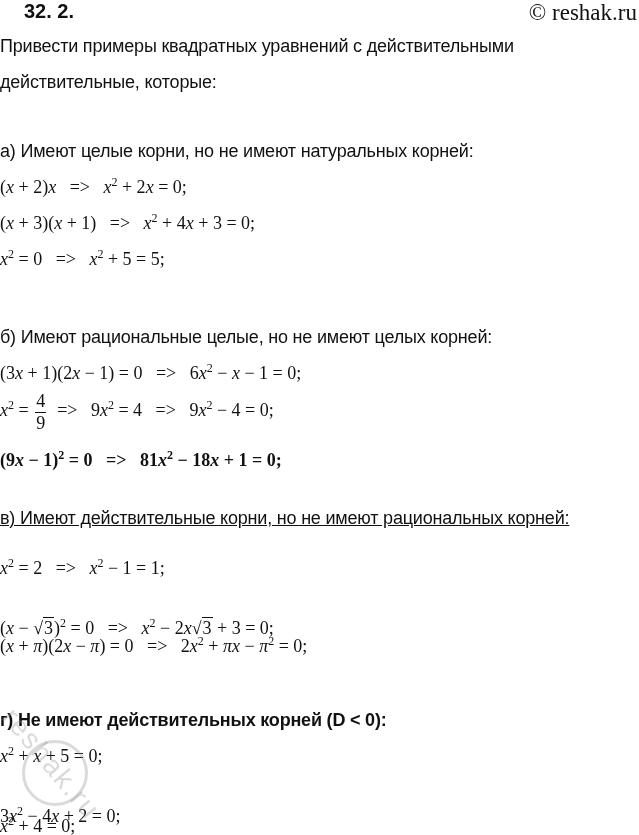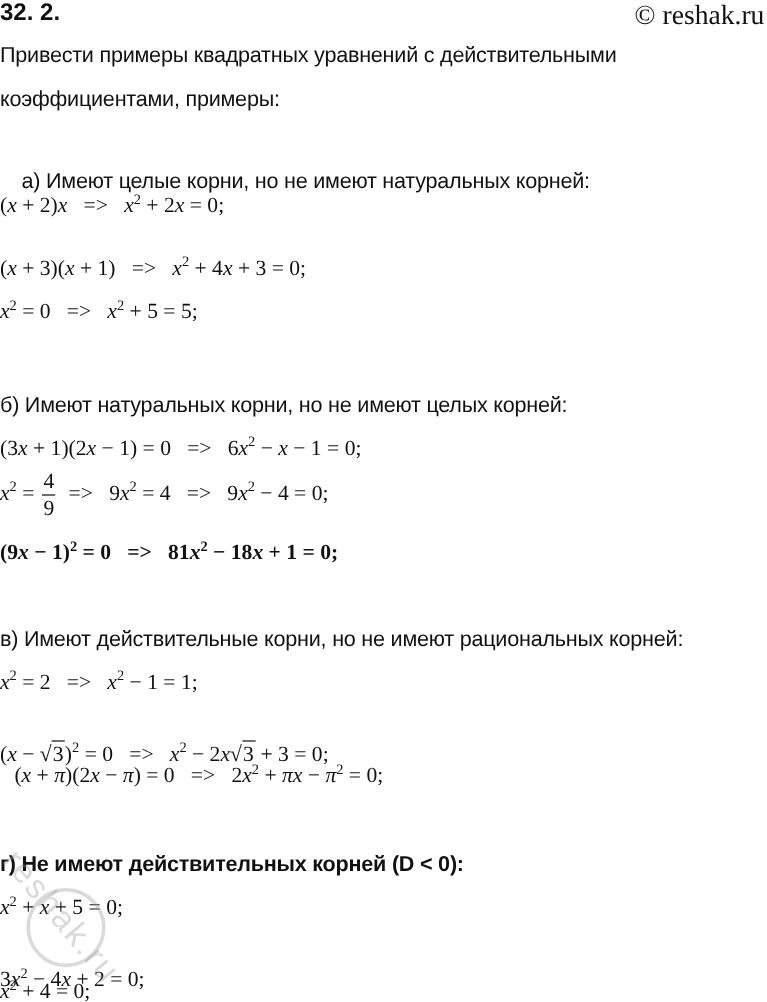--- a/index.html
+++ b/index.html
@@ -1,21 +1,21 @@
 <!DOCTYPE html>
 <html><head>
 <meta charset="utf-8">
 <style>
   html, body { margin: 0; padding: 0; background: #ffffff; }
   body {
     width: 639px; height: 835px; position: relative; overflow: hidden;
     font-family: "Liberation Sans", sans-serif; color: #111;
   }
   .abs { position: absolute; left: 0; white-space: nowrap; }
-  .title { top: 0px; font-size: 20px; font-weight: bold; font-family: "Liberation Sans", sans-serif; }
+  .title { top: 0px; font-size: 20px; font-weight: bold; font-family: "Liberation Sans", sans-serif; padding-left: 24px; }
   .copyright { position: absolute; right: 2px; top: 0px; font-size: 23px; font-family: "Liberation Serif", serif; white-space: nowrap; }
   .text { font-size: 18px; font-family: "Liberation Sans", sans-serif; letter-spacing: -0.2px; }
   .math { font-size: 18px; font-family: "Liberation Serif", serif; }
   .math i { font-style: italic; }
   .math sup { font-size: 12px; vertical-align: 7px; line-height: 0; }
   .frac { display: inline-block; vertical-align: middle; text-align: center; margin: 0 2px; line-height: 1.15; }
   .frac .num { display: block; border-bottom: 1px solid #111; padding: 0 1px; }
   .frac .den { display: block; }
   .sqrt { display: inline-block; }
   .sqrt .rad { border-top: 1px solid #111; padding: 0 1px; }
@@ -33,36 +33,36 @@
     border: 3px solid rgba(150,150,150,0.35); border-radius: 50%;
   }
 </style>
 </head>
 <body>
 
 <div class="abs title">32. 2.</div>
 <div class="copyright">© reshak.ru</div>
 
 <div class="abs text" style="top:36px;">Привести примеры квадратных уравнений с действительными</div>
-<div class="abs text" style="top:72px;">коэффициентами, примеры:</div>
+<div class="abs text" style="top:72px;">действительные, которые:</div>
 
-<div class="abs text" style="top:141px;padding-left:18px;">а) Имеют целые корни, но не имеют натуральных корней:</div>
-<div class="abs math" style="top:161px;">(<i>x</i> + 2)<i>x</i>&nbsp;&nbsp;&nbsp;=&gt;&nbsp;&nbsp;&nbsp;<i>x</i><sup>2</sup> + 2<i>x</i> = 0;</div>
+<div class="abs text" style="top:141px;">а) Имеют целые корни, но не имеют натуральных корней:</div>
+<div class="abs math" style="top:177px;">(<i>x</i> + 2)<i>x</i>&nbsp;&nbsp;&nbsp;=&gt;&nbsp;&nbsp;&nbsp;<i>x</i><sup>2</sup> + 2<i>x</i> = 0;</div>
 <div class="abs math" style="top:213px;">(<i>x</i> + 3)(<i>x</i> + 1)&nbsp;&nbsp;&nbsp;=&gt;&nbsp;&nbsp;&nbsp;<i>x</i><sup>2</sup> + 4<i>x</i> + 3 = 0;</div>
 <div class="abs math" style="top:249px;"><i>x</i><sup>2</sup> = 0&nbsp;&nbsp;&nbsp;=&gt;&nbsp;&nbsp;&nbsp;<i>x</i><sup>2</sup> + 5 = 5;</div>
 
-<div class="abs text" style="top:327px;">б) Имеют натуральных корни, но не имеют целых корней:</div>
+<div class="abs text" style="top:327px;">б) Имеют рациональные целые, но не имеют целых корней:</div>
 <div class="abs math" style="top:363px;">(3<i>x</i> + 1)(2<i>x</i> − 1) = 0&nbsp;&nbsp;&nbsp;=&gt;&nbsp;&nbsp;&nbsp;6<i>x</i><sup>2</sup> − <i>x</i> − 1 = 0;</div>
 <div class="abs math" style="top:391px;"><i>x</i><sup>2</sup> = <span class="frac"><span class="num">4</span><span class="den">9</span></span>&nbsp;&nbsp;=&gt;&nbsp;&nbsp;&nbsp;9<i>x</i><sup>2</sup> = 4&nbsp;&nbsp;&nbsp;=&gt;&nbsp;&nbsp;&nbsp;9<i>x</i><sup>2</sup> − 4 = 0;</div>
 <div class="abs math" style="top:450px;font-weight:bold;">(9<i>x</i> − 1)<sup>2</sup> = 0&nbsp;&nbsp;&nbsp;=&gt;&nbsp;&nbsp;&nbsp;81<i>x</i><sup>2</sup> − 18<i>x</i> + 1 = 0;</div>
 
-<div class="abs text" style="top:522px;">в) Имеют действительные корни, но не имеют рациональных корней:</div>
+<div class="abs text" style="top:508px;text-decoration:underline;">в) Имеют действительные корни, но не имеют рациональных корней:</div>
 <div class="abs math" style="top:558px;"><i>x</i><sup>2</sup> = 2&nbsp;&nbsp;&nbsp;=&gt;&nbsp;&nbsp;&nbsp;<i>x</i><sup>2</sup> − 1 = 1;</div>
 <div class="abs math" style="top:597px;margin-top:21px;">(<i>x</i> − <span class="sqrt">√<span class="rad">3</span></span>)<sup>2</sup> = 0&nbsp;&nbsp;&nbsp;=&gt;&nbsp;&nbsp;&nbsp;<i>x</i><sup>2</sup> − 2<i>x</i><span class="sqrt">√<span class="rad">3</span></span> + 3 = 0;</div>
-<div class="abs math" style="top:636px;margin-left:12px;">(<i>x</i> + <i>π</i>)(2<i>x</i> − <i>π</i>) = 0&nbsp;&nbsp;&nbsp;=&gt;&nbsp;&nbsp;&nbsp;2<i>x</i><sup>2</sup> + <i>πx</i> − <i>π</i><sup>2</sup> = 0;</div>
+<div class="abs math" style="top:636px;">(<i>x</i> + <i>π</i>)(2<i>x</i> − <i>π</i>) = 0&nbsp;&nbsp;&nbsp;=&gt;&nbsp;&nbsp;&nbsp;2<i>x</i><sup>2</sup> + <i>πx</i> − <i>π</i><sup>2</sup> = 0;</div>
 
 <div class="abs text" style="top:710px;font-weight:bold;"><span>г) Не имеют действительных корней (D &lt; 0):</span></div>
 <div class="abs math" style="top:746px;"><i>x</i><sup>2</sup> + <i>x</i> + 5 = 0;</div>
 <div class="abs math" style="top:782px;margin-top:24px;">3<i>x</i><sup>2</sup> − 4<i>x</i> + 2 = 0;</div>
 <div class="abs math" style="top:816px;"><i>x</i><sup>2</sup> + 4 = 0;</div>
 
 <div class="watermark">
   <div class="wm-text">reshak.ru</div>
   <div class="wm-circle"></div>
 </div>

